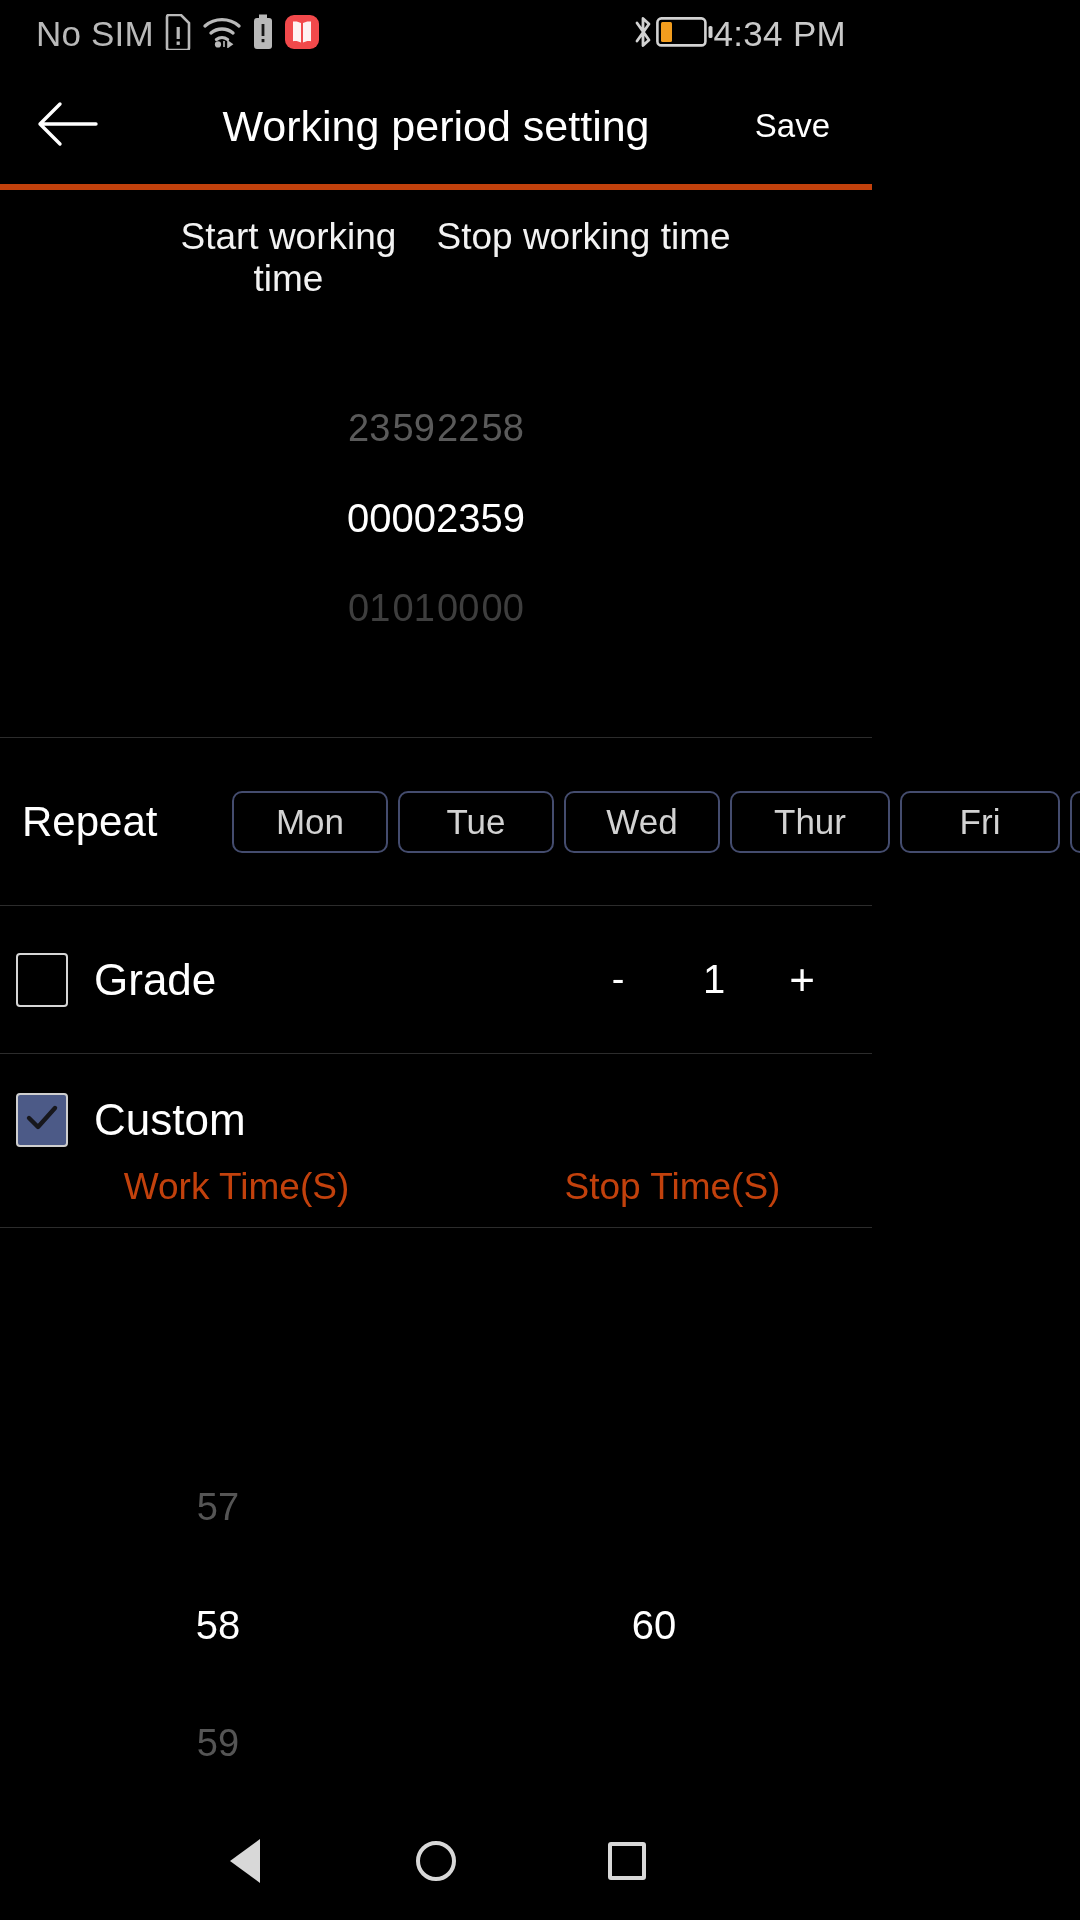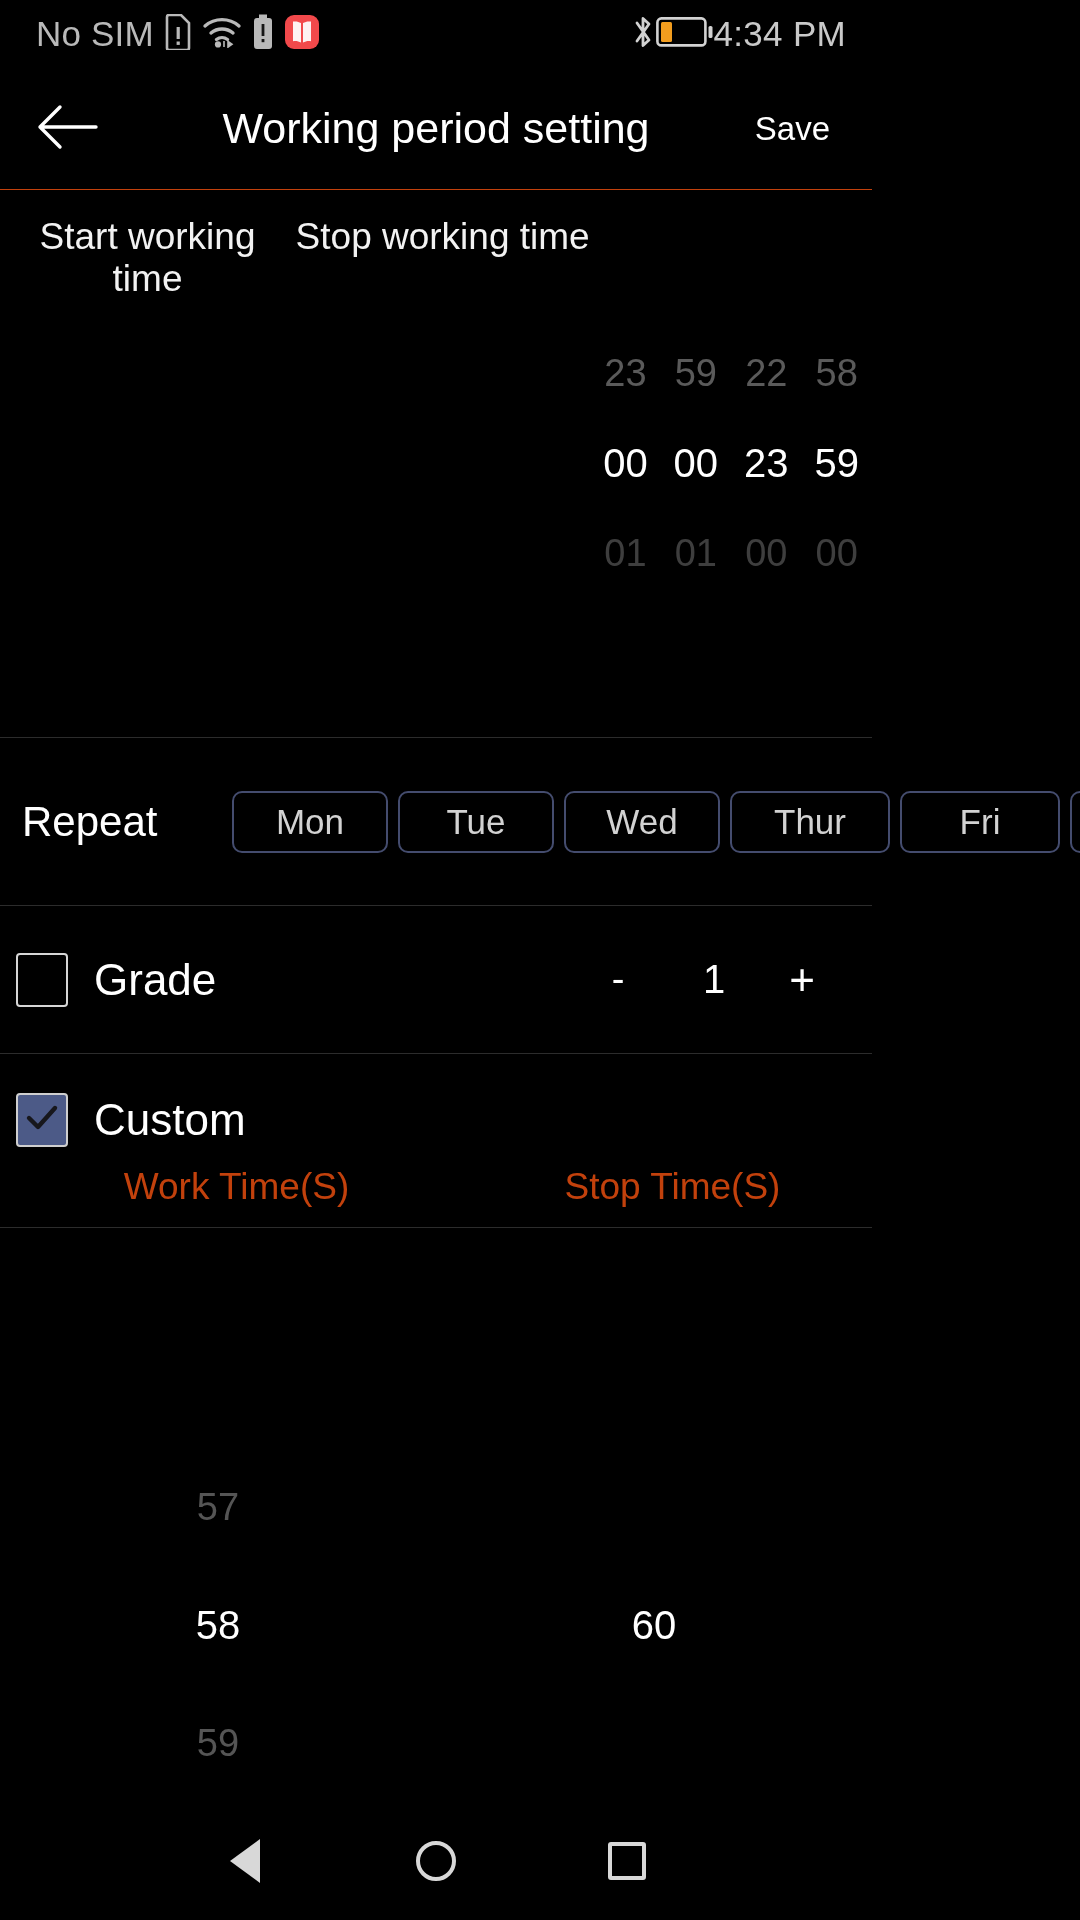--- a/index.html
+++ b/index.html
@@ -23,41 +23,41 @@
   .sb-right { gap:0; }
   .nosim { font-size:35px; color:#b9b9b9; letter-spacing:0.2px; }
   .clock { font-size:35px; color:#c9c9c9; letter-spacing:0.3px; }
   .ic { display:block; }
 
   
   .header {
     height:122px; flex:0 0 122px;
     position:relative;
     display:flex; align-items:center;
-    border-bottom:1px solid #c2410c;
+    border-bottom:6px solid #c2410c;
   }
   .back-btn {
     position:absolute; left:34px; top:50%; transform:translateY(-50%);
     width:66px; height:66px; display:flex; align-items:center; justify-content:center;
   }
   .header-title {
     width:100%; text-align:center;
     font-size:43px; color:#fff; font-weight:400;
   }
   .save-btn {
     position:absolute; right:42px; top:50%; transform:translateY(-50%);
     font-size:33px; color:#fff;
   }
 
   
   .picker-section {
     flex:0 0 548px;
     position:relative;
     border-bottom:1px solid #2c2c2c;
-    display:flex; flex-direction:row;
+    display:flex; flex-direction:column;align-items:center;
   }
   .picker-heads {
     display:flex; padding-top:26px;
   }
   .picker-head {
     flex:1; text-align:center; font-size:37px; color:#f2f2f2;
   }
   .wheels {
     flex:1; display:flex; align-items:center;
   }

